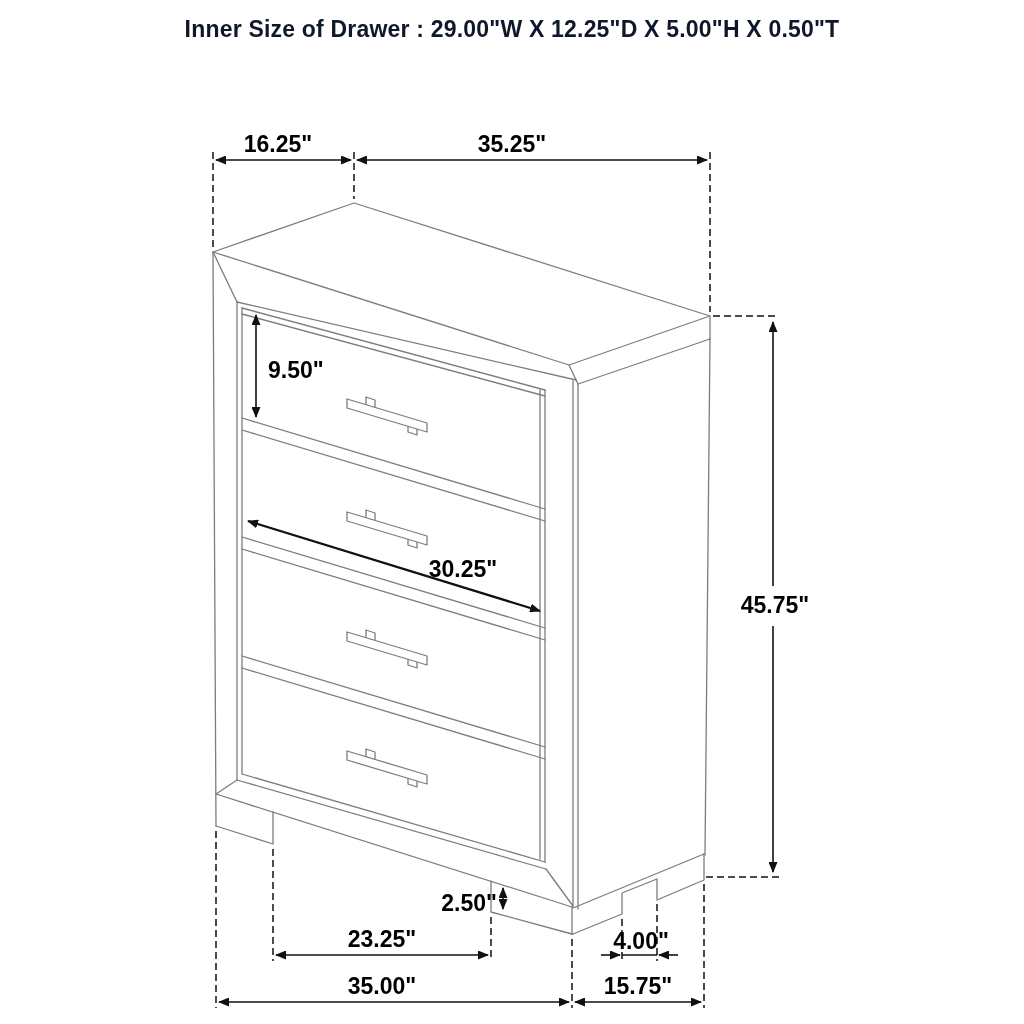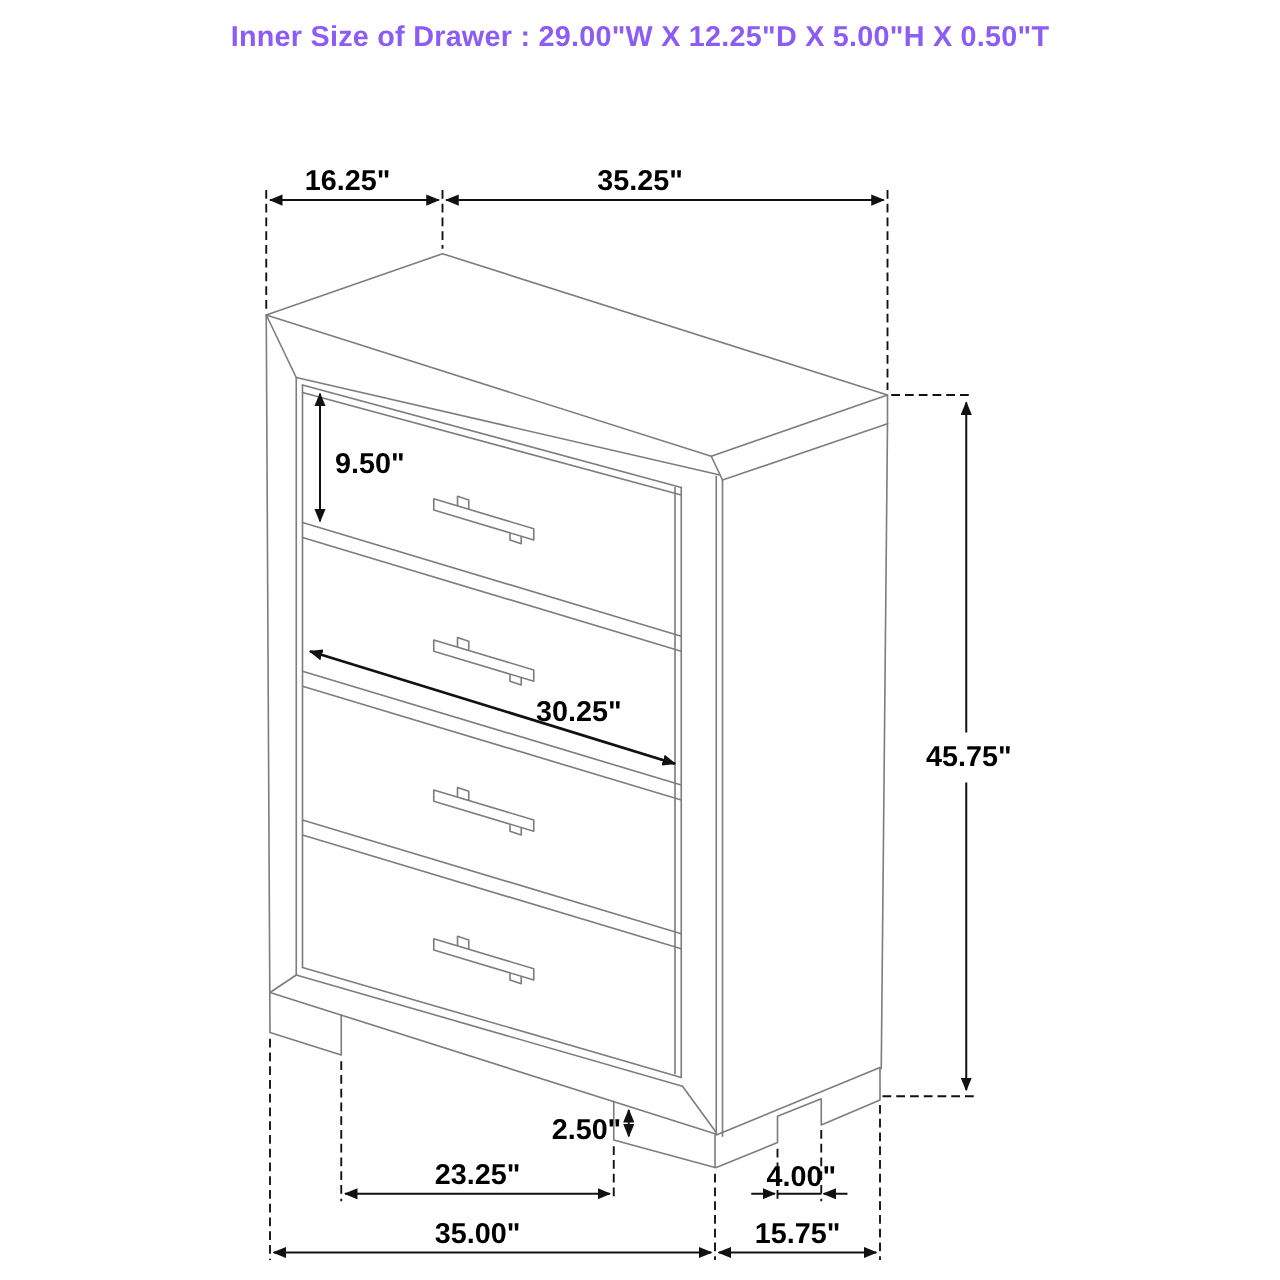--- a/index.html
+++ b/index.html
@@ -1,19 +1,19 @@
 <!DOCTYPE html>
 <html><head>
 <meta charset="utf-8">
 <style>
   html,body{margin:0;padding:0;background:#ffffff;}
   #stage{position:relative;width:1024px;height:1024px;background:#ffffff;overflow:hidden;
          font-family:"Liberation Sans", sans-serif;}
   #title{position:absolute;top:16px;left:0;width:100%;text-align:center;
-         font-size:23px;font-weight:bold;color:#8b5cf6;letter-spacing:0.2px;}
+         font-size:23px;font-weight:bold;color:#0f172a;letter-spacing:0.2px;}
   svg{position:absolute;top:0;left:0;}
   .furn{stroke:#7d7d7d;stroke-width:1.3;fill:none;stroke-linejoin:round;stroke-linecap:round;}
   .furnfill{stroke:#7d7d7d;stroke-width:1.3;fill:#ffffff;stroke-linejoin:round;}
   .dim{stroke:#111111;stroke-width:1.6;fill:none;}
   .dimbold{stroke:#111111;stroke-width:2.2;fill:none;}
   .ext{stroke:#111111;stroke-width:1.5;fill:none;stroke-dasharray:7 4;}
   .dimtext{font-family:"Liberation Sans", sans-serif;font-size:23px;font-weight:bold;fill:#000;stroke:none;}
 </style>
 </head>
 <body>

